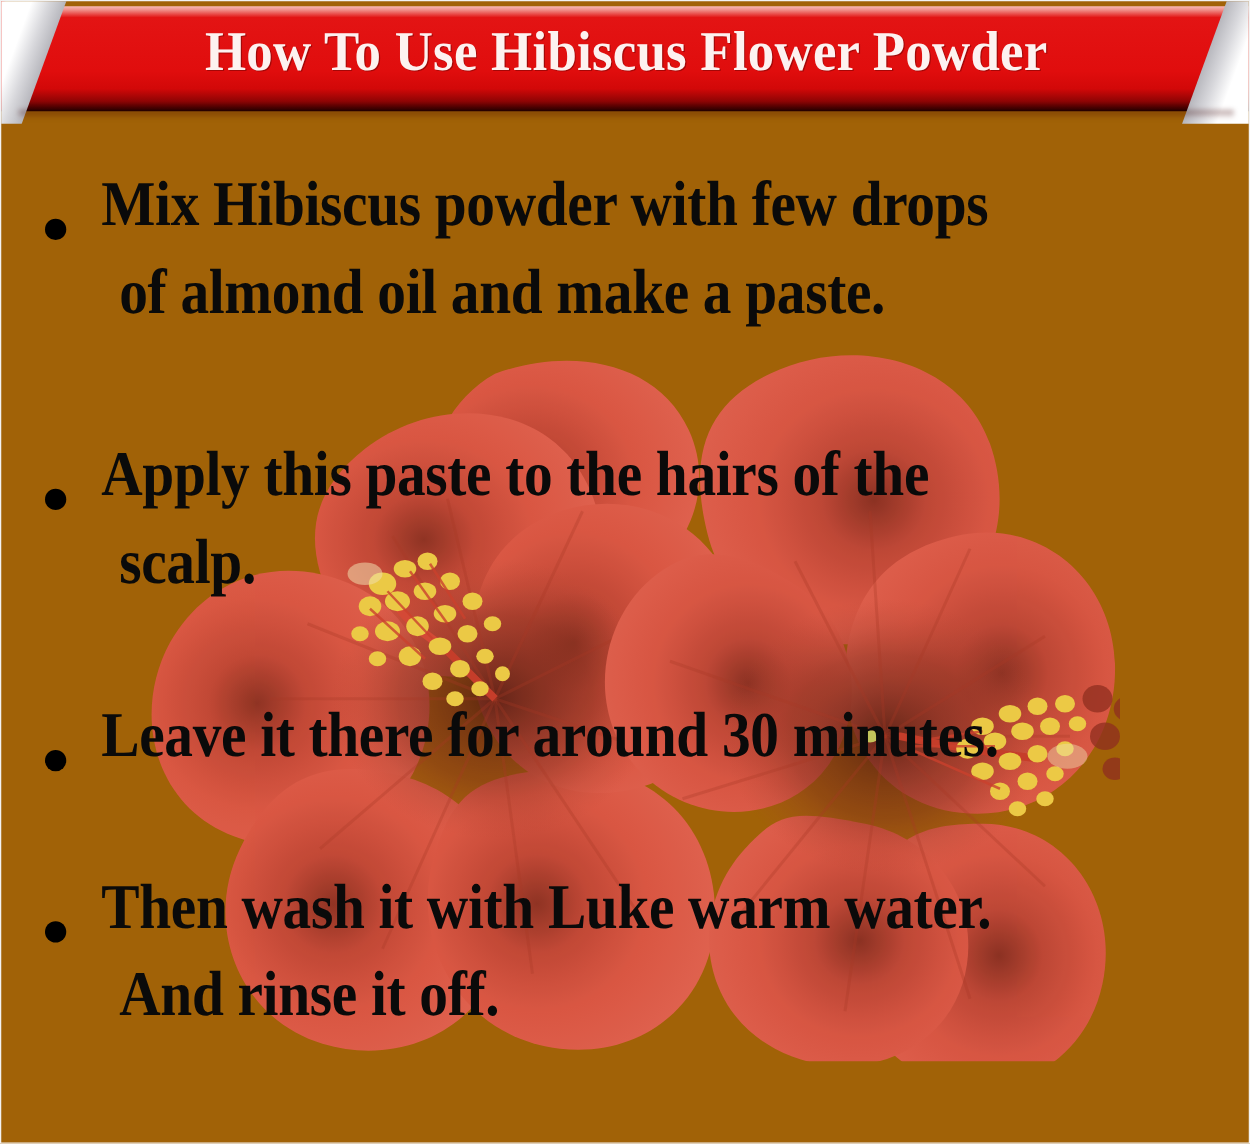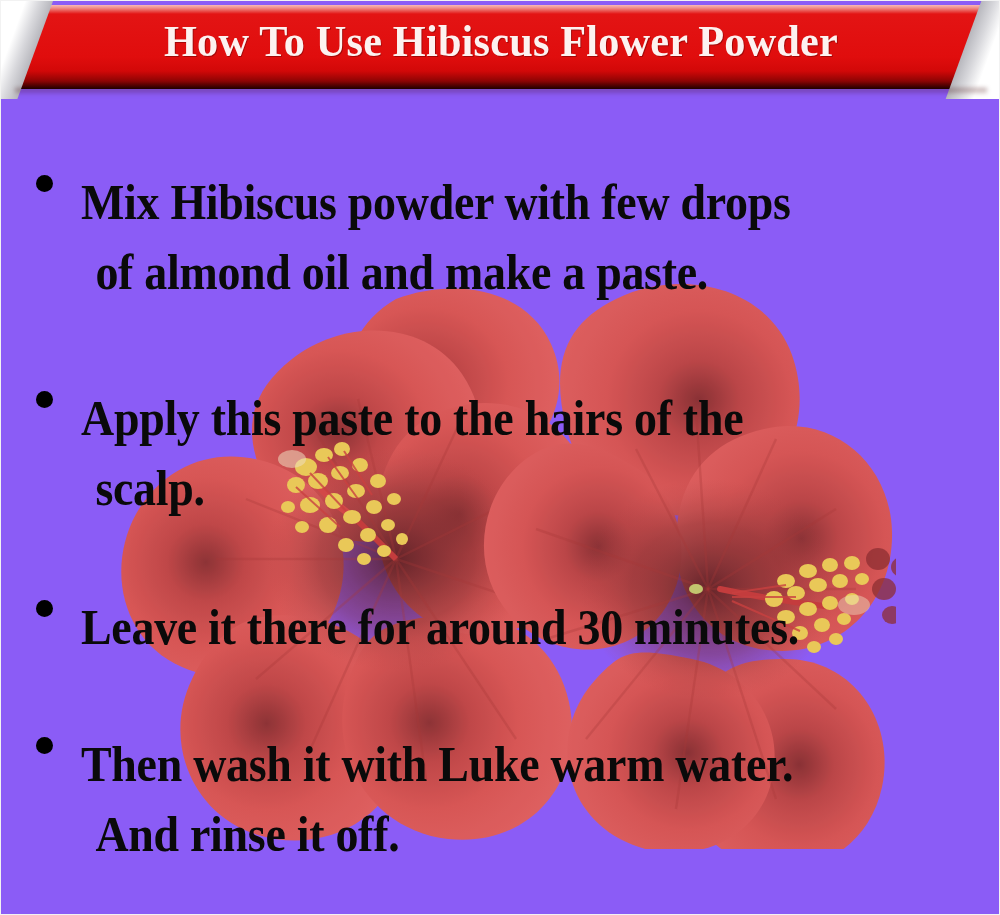--- a/index.html
+++ b/index.html
@@ -4,21 +4,21 @@
 <style>
   html, body {
     margin: 0;
     padding: 0;
     background: #ffffff;
   }
   #page {
     position: relative;
     width: 1000px;
     height: 915px;
-    background: #8b5cf6;
+    background: #a16207;
     overflow: hidden;
     font-family: "Liberation Serif", "DejaVu Serif", serif;
     border: 1px solid #f2f2f2;
     box-sizing: border-box;
   }
 
   
   #banner-wrap {
     position: absolute;
     left: 0;
@@ -132,21 +132,20 @@
     left: 13px;
     width: 17px;
     height: 17px;
     border-radius: 50%;
     background: #000000;
   }
   .bullet-lines {
     position: absolute;
     left: 58px;
     width: 910px;
-    margin-top: 38px;
   }
   .bline {
     color: #0a0a0a;
     font-family: "Liberation Serif", "DejaVu Serif", serif;
     font-weight: bold;
     font-size: 51px;
     line-height: 70px;
     white-space: nowrap;
     transform: scaleX(0.90);
     transform-origin: left center;

